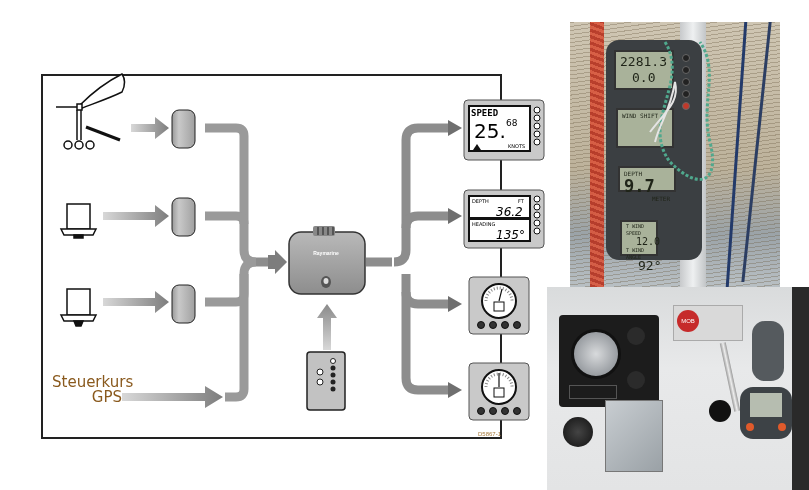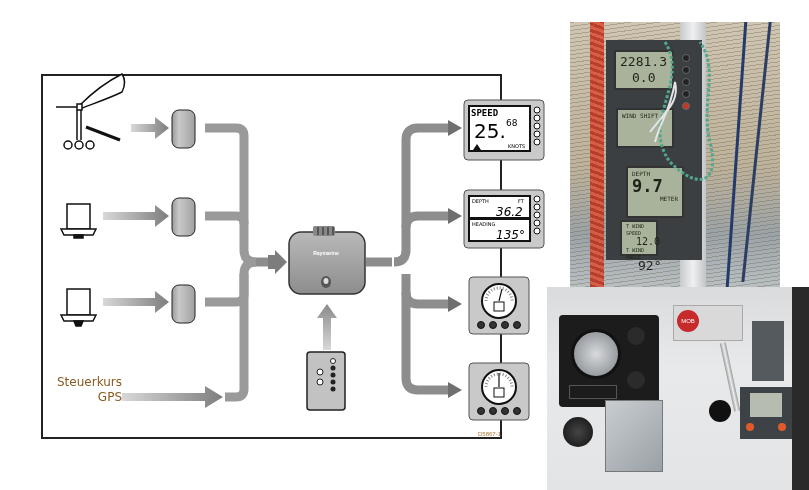--- a/index.html
+++ b/index.html
@@ -1,29 +1,29 @@
 <!DOCTYPE html>
 <html><head>
 <meta charset="utf-8">
 <style>
   html,body{margin:0;padding:0;background:#ffffff;}
   body{width:809px;height:490px;position:relative;overflow:hidden;font-family:"Liberation Sans",sans-serif;}
   .abs{position:absolute;}
   #diagram{position:absolute;left:0;top:0;width:560px;height:490px;}
   #frame{position:absolute;left:41px;top:74px;width:461px;height:365px;border:2px solid #222;box-sizing:border-box;}
-  .label-orange{color:#8a5a1e;font-size:12px;font-family:"DejaVu Sans",sans-serif;}
+  .label-orange{color:#8a5a1e;font-size:15px;font-family:"DejaVu Sans",sans-serif;}
   
   .photo{position:absolute;overflow:hidden;}
   #photo-wind{left:570px;top:22px;width:210px;height:265px;
     background:
       repeating-linear-gradient(172deg, rgba(110,95,70,.35) 0 1px, rgba(220,210,190,.0) 1px 4px),
       linear-gradient(180deg,#cfc6b3 0%,#bdb29b 55%,#9ba3a8 80%,#b9c0c4 100%);}
   #photo-cockpit{left:547px;top:287px;width:262px;height:203px;background:linear-gradient(180deg,#d9dbdc 0%,#e8e9ea 40%,#e3e4e5 100%);}
   .lcd{background:#a9b29a;border:2px solid #333;box-sizing:border-box;font-family:"DejaVu Sans Mono",monospace;color:#1f2418;}
-  .unit-case{background:#3b3f42;border-radius:0;text-decoration:underline;}
+  .unit-case{background:#3b3f42;border-radius:13px;text-decoration:underline;}
   .btn-dot{width:6px;height:6px;border-radius:50%;background:#222;border:1px solid #666;}
 </style>
 </head>
 <body>
 
 <div id="diagram">
   <div id="frame"></div>
 
   <svg class="abs" style="left:0;top:0" width="560" height="490">
     <defs>
@@ -208,21 +208,21 @@
   <div class="abs" style="left:165px;top:0;width:3px;height:265px;background:#233a6a;transform:skewX(-4deg);"></div>
   <div class="abs" style="left:185px;top:0;width:3px;height:260px;background:#2c3e63;transform:skewX(-6deg);"></div>
   <div class="abs unit-case" style="left:36px;top:18px;width:96px;height:220px;">
     <div class="abs lcd" style="left:8px;top:10px;width:60px;height:40px;font-size:13px;line-height:16px;padding:2px 4px;">
       <div>2281.3</div>
       <div style="padding-left:12px">0.0</div>
     </div>
     <div class="abs lcd" style="left:10px;top:68px;width:58px;height:40px;font-size:6px;padding:2px 4px;">
       <div>WIND SHIFT</div>
     </div>
-    <div class="abs lcd" style="left:12px;top:126px;width:58px;height:52px;font-size:6px;padding:2px 4px;margin-left:8px;">
+    <div class="abs lcd" style="left:12px;top:126px;width:58px;height:26px;font-size:6px;padding:2px 4px;">
       <div>DEPTH</div>
       <div style="font-size:17px;font-weight:bold;line-height:18px;">9.7</div>
       <div style="text-align:right">METER</div>
     </div>
     <div class="abs lcd" style="left:14px;top:180px;width:38px;height:36px;font-size:5px;padding:1px 4px;line-height:7px;">
       <div>T WIND SPEED</div>
       <div style="font-size:10px;line-height:10px;padding-left:10px">12.0</div>
       <div>T WIND ANGLE</div>
       <div style="font-size:13px;line-height:9px;padding-left:12px">92°</div>
     </div>

